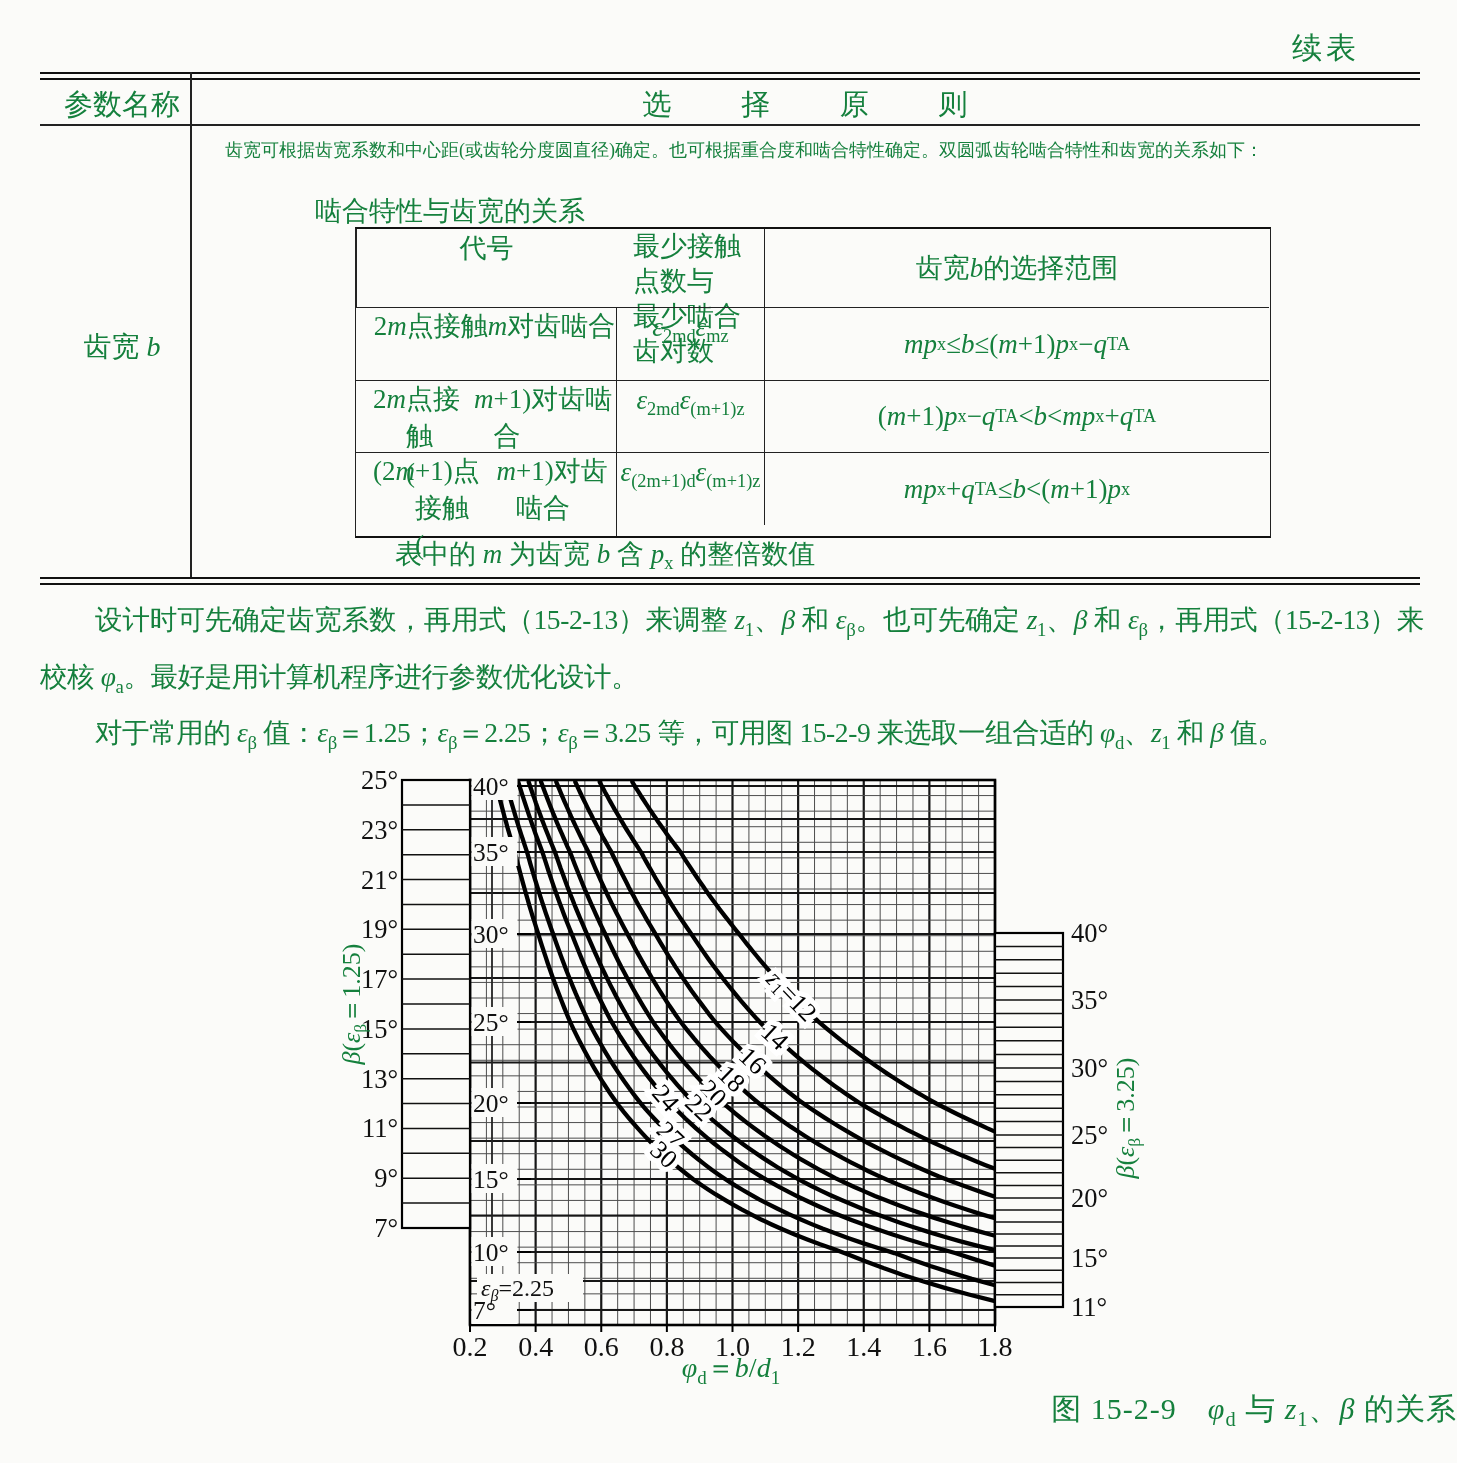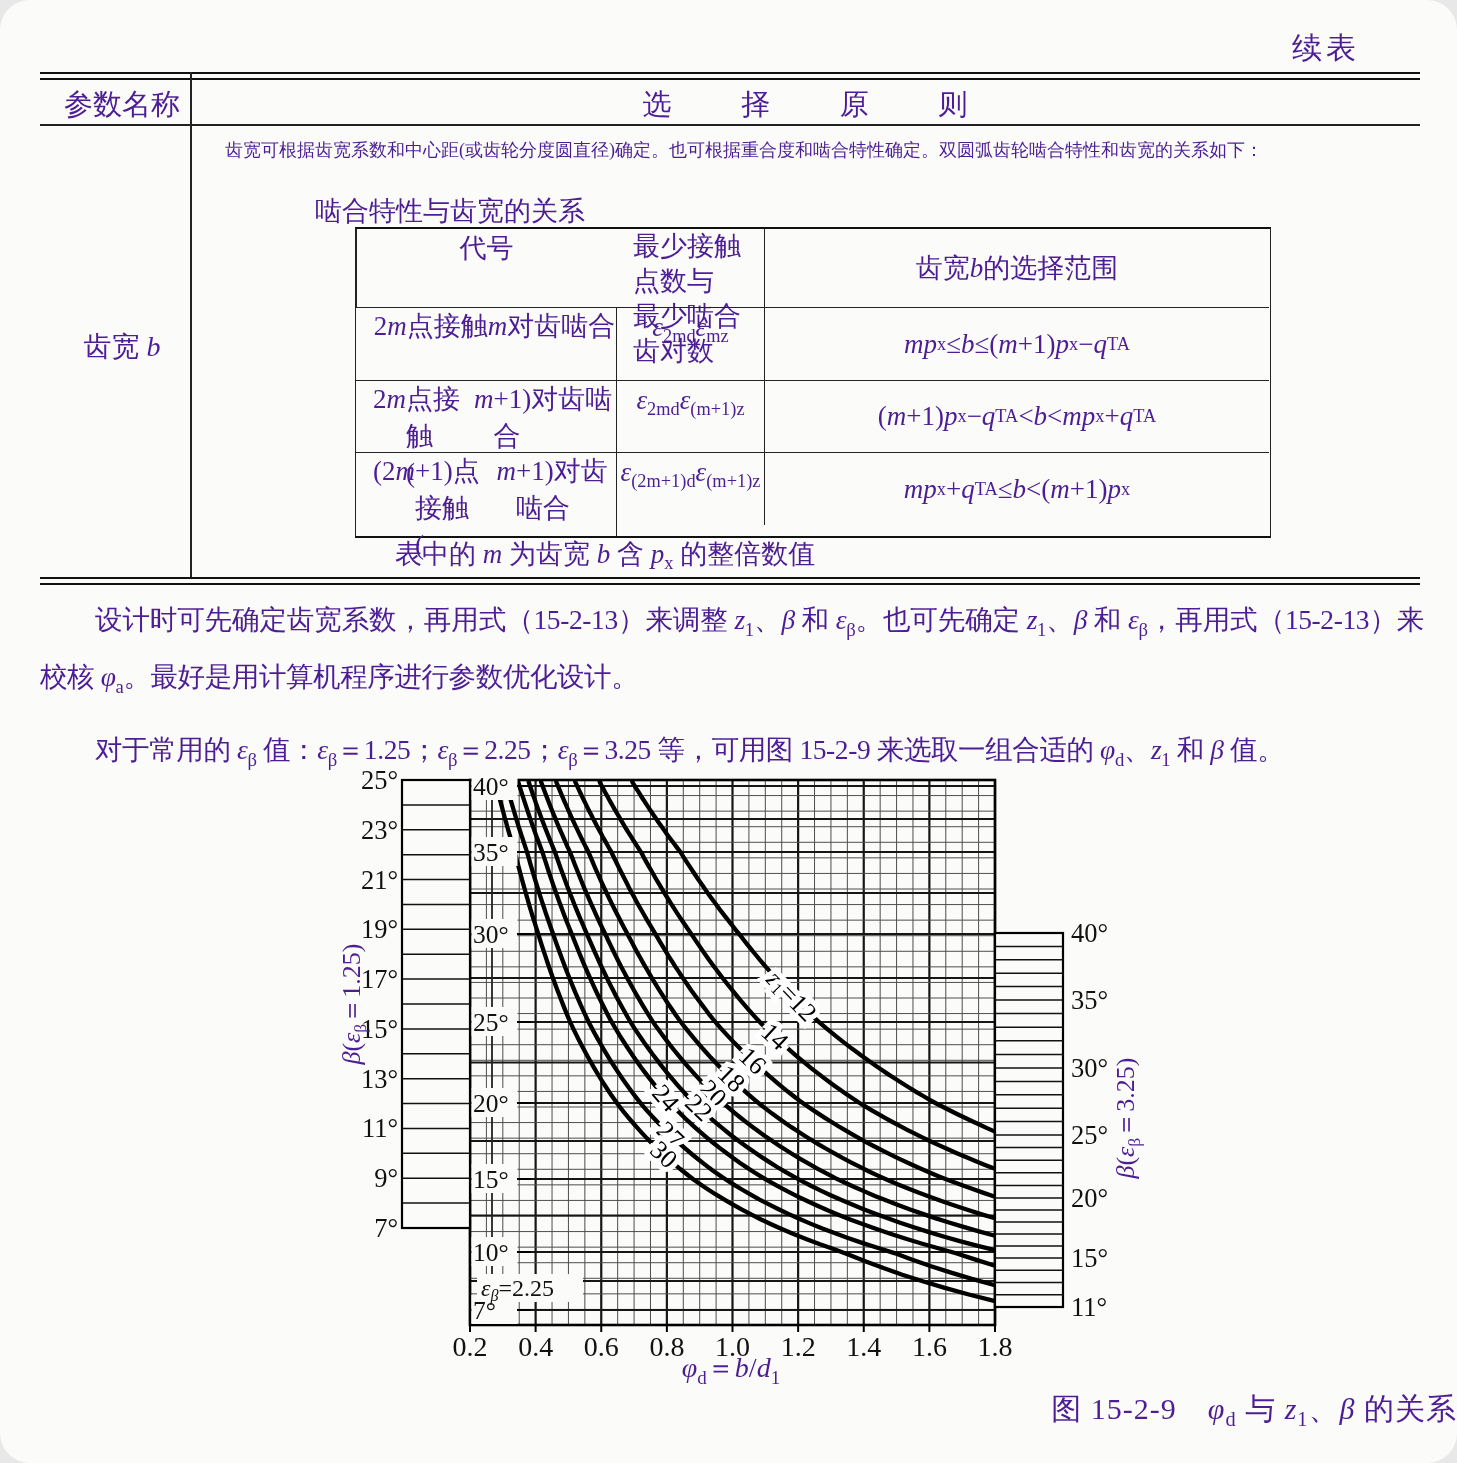--- a/index.html
+++ b/index.html
@@ -1,17 +1,17 @@
 <!DOCTYPE html>
 <html><head>
 <meta charset="utf-8">
 <style>
   html,body{margin:0;padding:0;background:#e8e8e8;}
   #page{position:relative;width:1457px;height:1463px;background:#fbfbf9;overflow:hidden;
-        font-family:"Liberation Serif","DejaVu Serif",serif;color:#4c1d95;border-radius:30px;}
+        font-family:"Liberation Serif","DejaVu Serif",serif;color:#15803d;}
   .abs{position:absolute;}
   .rule-dbl{height:8px;border-top:2.6px solid #111;border-bottom:2.6px solid #111;box-sizing:border-box;}
   .hline{background:#222;height:1.6px;}
   .vline{background:#222;width:1.6px;}
   i{font-style:italic;}
   sub{font-size:0.68em;}
   #continued{font-size:30px;letter-spacing:4px;}
   .hdr{font-size:29px;}
   #col2-header{letter-spacing:2.4em;padding-left:2.4em;}
   #cell-intro{font-size:18px;line-height:32px;text-indent:27px;text-align:justify;}
@@ -20,21 +20,21 @@
           display:grid;grid-template-columns:260px 148px 505px;}
   .itable .c{box-sizing:border-box;font-size:27px;display:flex;flex-direction:row;justify-content:center;}
   .itable .bl{border-left:1.6px solid #222;}
   .itable .bt{border-top:1.6px solid #222;}
   .itable .left{padding-left:17px;line-height:37px;}
   .itable .mid{text-align:center;line-height:39px;}
   .itable .frm{align-items:center;text-align:center;font-size:27px;}
   #footnote{font-size:27px;}
   #paragraphs{font-size:27.5px;line-height:47px;letter-spacing:-0.4px;text-align:justify;}
   #paragraphs p{margin:0;text-indent:55px;}
-  #paragraphs p + p{margin-top:17px;}
+  #paragraphs p + p{margin-top:0;}
   #row-label{font-size:28px;text-align:center;}
   .axis-title{font-size:26px;text-align:center;transform:rotate(-90deg);line-height:32px;}
   #x-axis-title{font-size:28px;text-align:center;}
   #figure-caption{font-size:30px;text-align:right;letter-spacing:1px;}
   svg text{font-family:"Liberation Serif","DejaVu Serif",serif;}
 </style>
 </head>
 <body>
 
 <div id="page">

